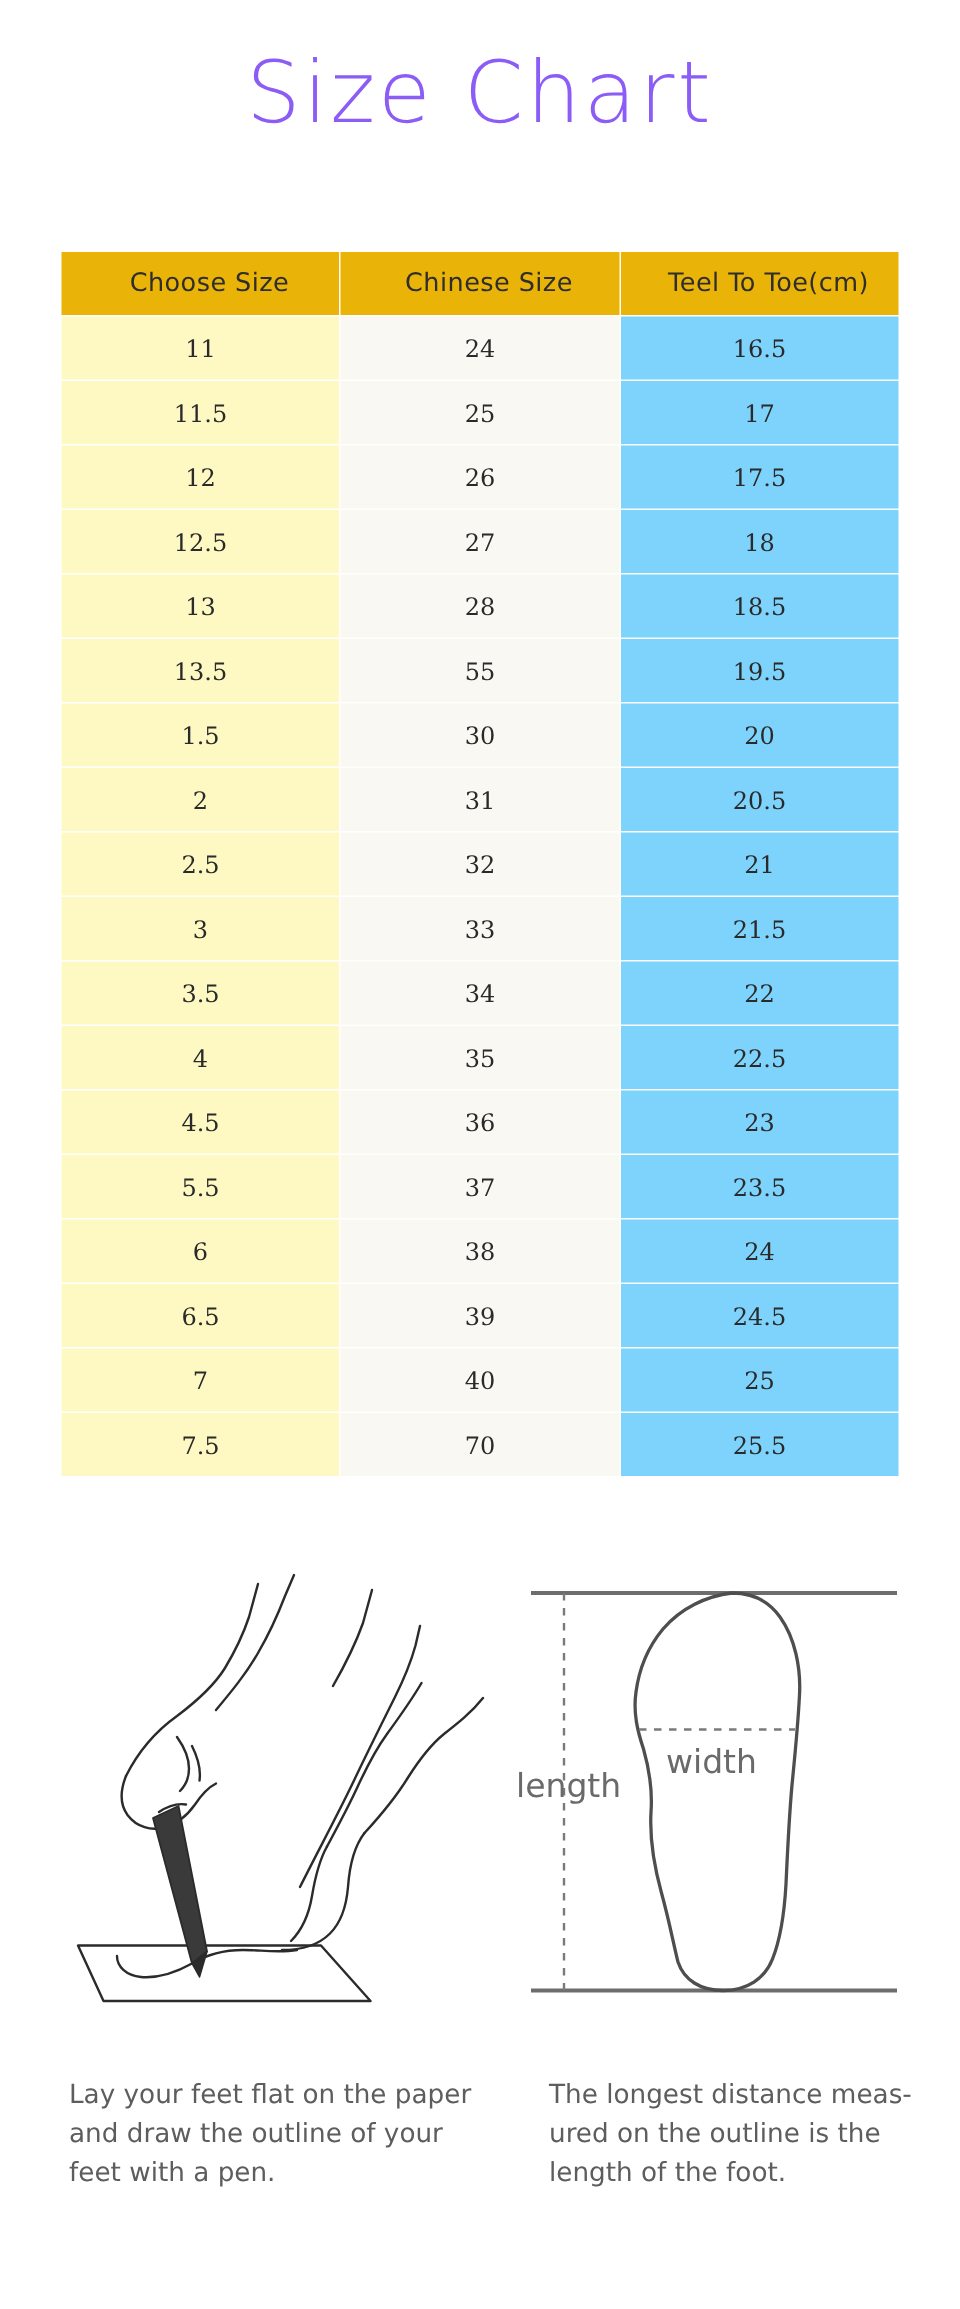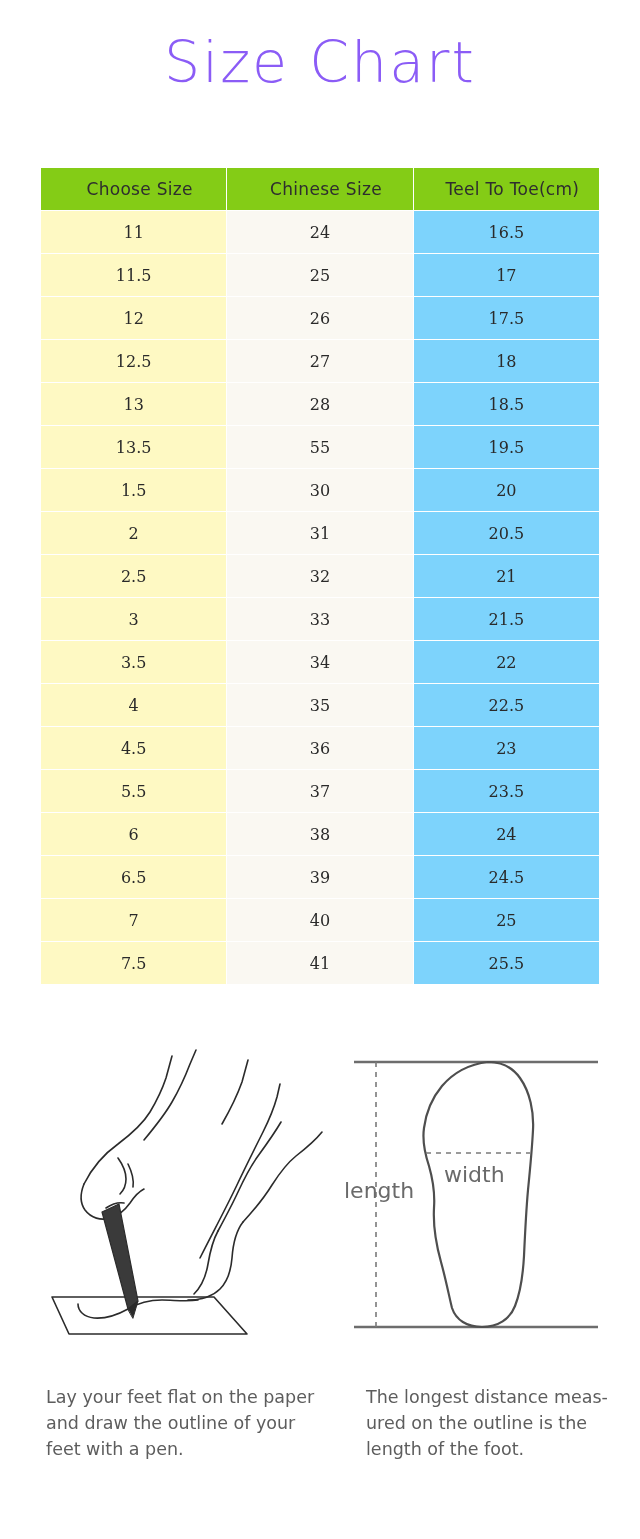--- a/index.html
+++ b/index.html
@@ -42,21 +42,21 @@
   }
   .size-table th,
   .size-table td {
     height: 42px;
     text-align: center;
     vertical-align: middle;
     padding: 0;
     font-weight: normal;
   }
   .size-table th {
-    background: #84cc16;
+    background: #eab308;
     color: #2e2e2e;
     font-size: 17px;
     letter-spacing: 0.3px;
     font-family: "DejaVu Sans", "Liberation Sans", sans-serif;
     padding-left: 12px;
   }
   .size-table td {
     font-size: 16px;
     color: #2a2a2a;
     font-family: "DejaVu Serif", "Liberation Serif", serif;
@@ -202,21 +202,21 @@
       <td class="col-1">39</td>
       <td class="col-2">24.5</td>
     </tr>
     <tr>
       <td class="col-0">7</td>
       <td class="col-1">40</td>
       <td class="col-2">25</td>
     </tr>
     <tr>
       <td class="col-0">7.5</td>
-      <td class="col-1">41</td>
+      <td class="col-1">70</td>
       <td class="col-2">25.5</td>
     </tr>
   </tbody>
 </table>
 
 <div class="illustrations">
 
   <div class="illus-left">
     <svg width="310" height="330" viewBox="0 0 310 330" fill="none" stroke="#2b2b2b" stroke-width="1.6" stroke-linecap="round" stroke-linejoin="round">
 

